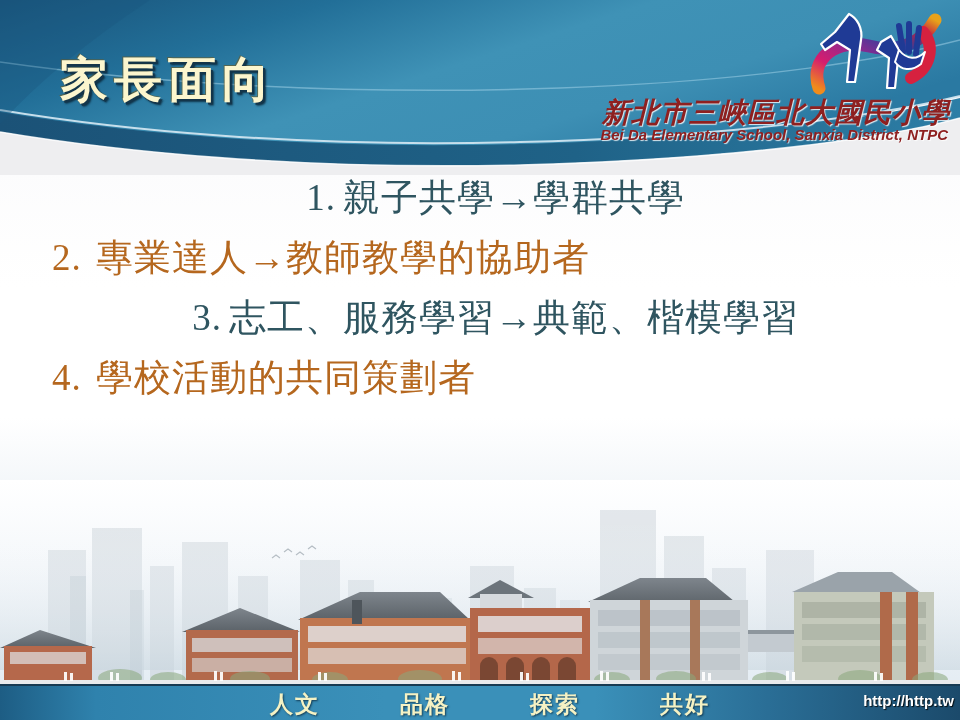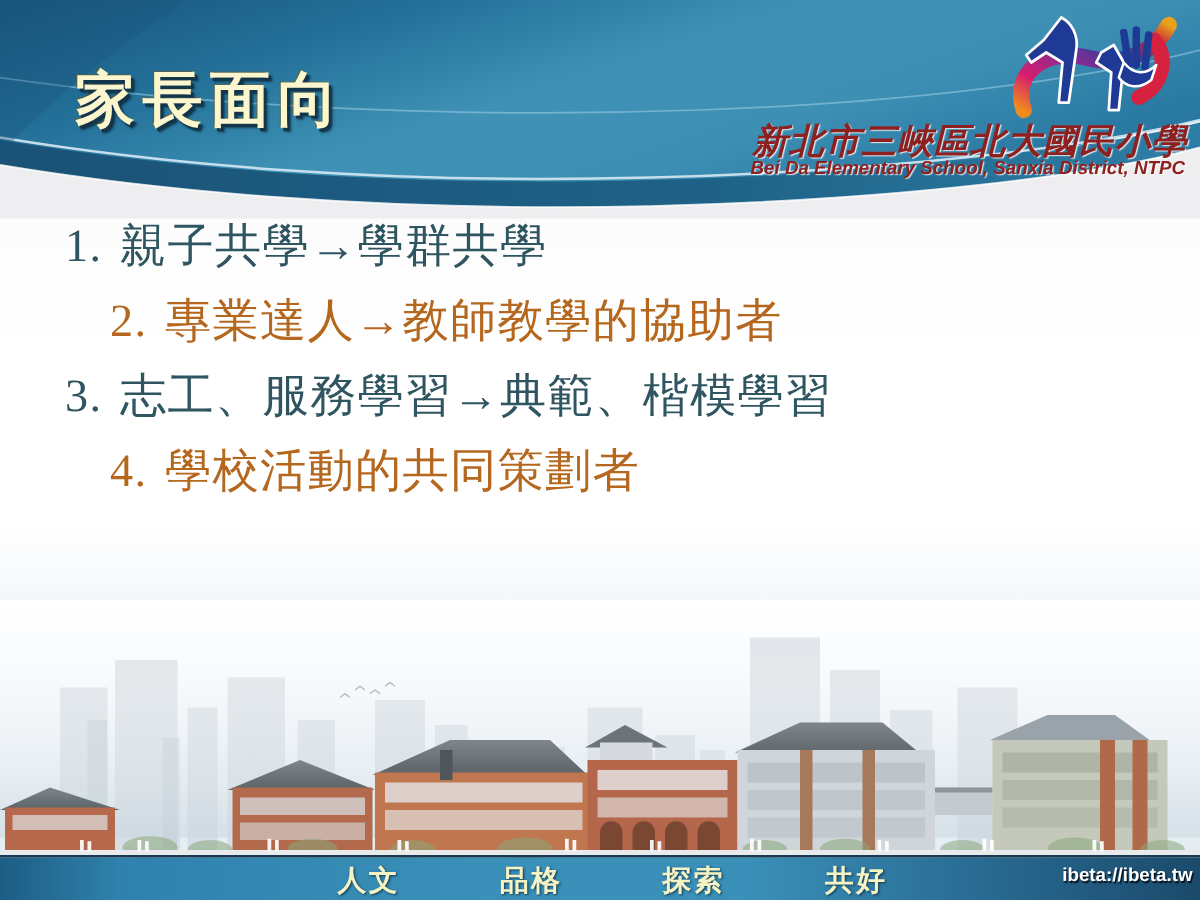--- a/index.html
+++ b/index.html
@@ -95,22 +95,22 @@
     font-size: 37px;
     line-height: 60px;
     white-space: nowrap;
     letter-spacing: 1px;
     font-family: "Liberation Serif", "DejaVu Serif", serif;
   }
   .bullet-line .num {
     display: inline-block;
     min-width: 44px;
   }
-  .c-teal { color: #2f5560; }
-  .c-orange { color: #b5671e; margin-left: 36px; }
+  .c-teal { color: #2f5560; text-align: center; }
+  .c-orange { color: #b5671e; }
 
   
   .scene {
     position: absolute;
     left: 0;
     bottom: 0;
     width: 960px;
     height: 240px;
     overflow: hidden;
   }
@@ -380,16 +380,16 @@
     </svg>
   </div>
 
   <div class="footer-bar">
     <div class="footer-words">
       <span>人文</span>
       <span>品格</span>
       <span>探索</span>
       <span>共好</span>
     </div>
-    <div class="footer-url">ibeta://ibeta.tw</div>
+    <div class="footer-url">http://http.tw</div>
   </div>
 
 </div>
 
 </body></html>

